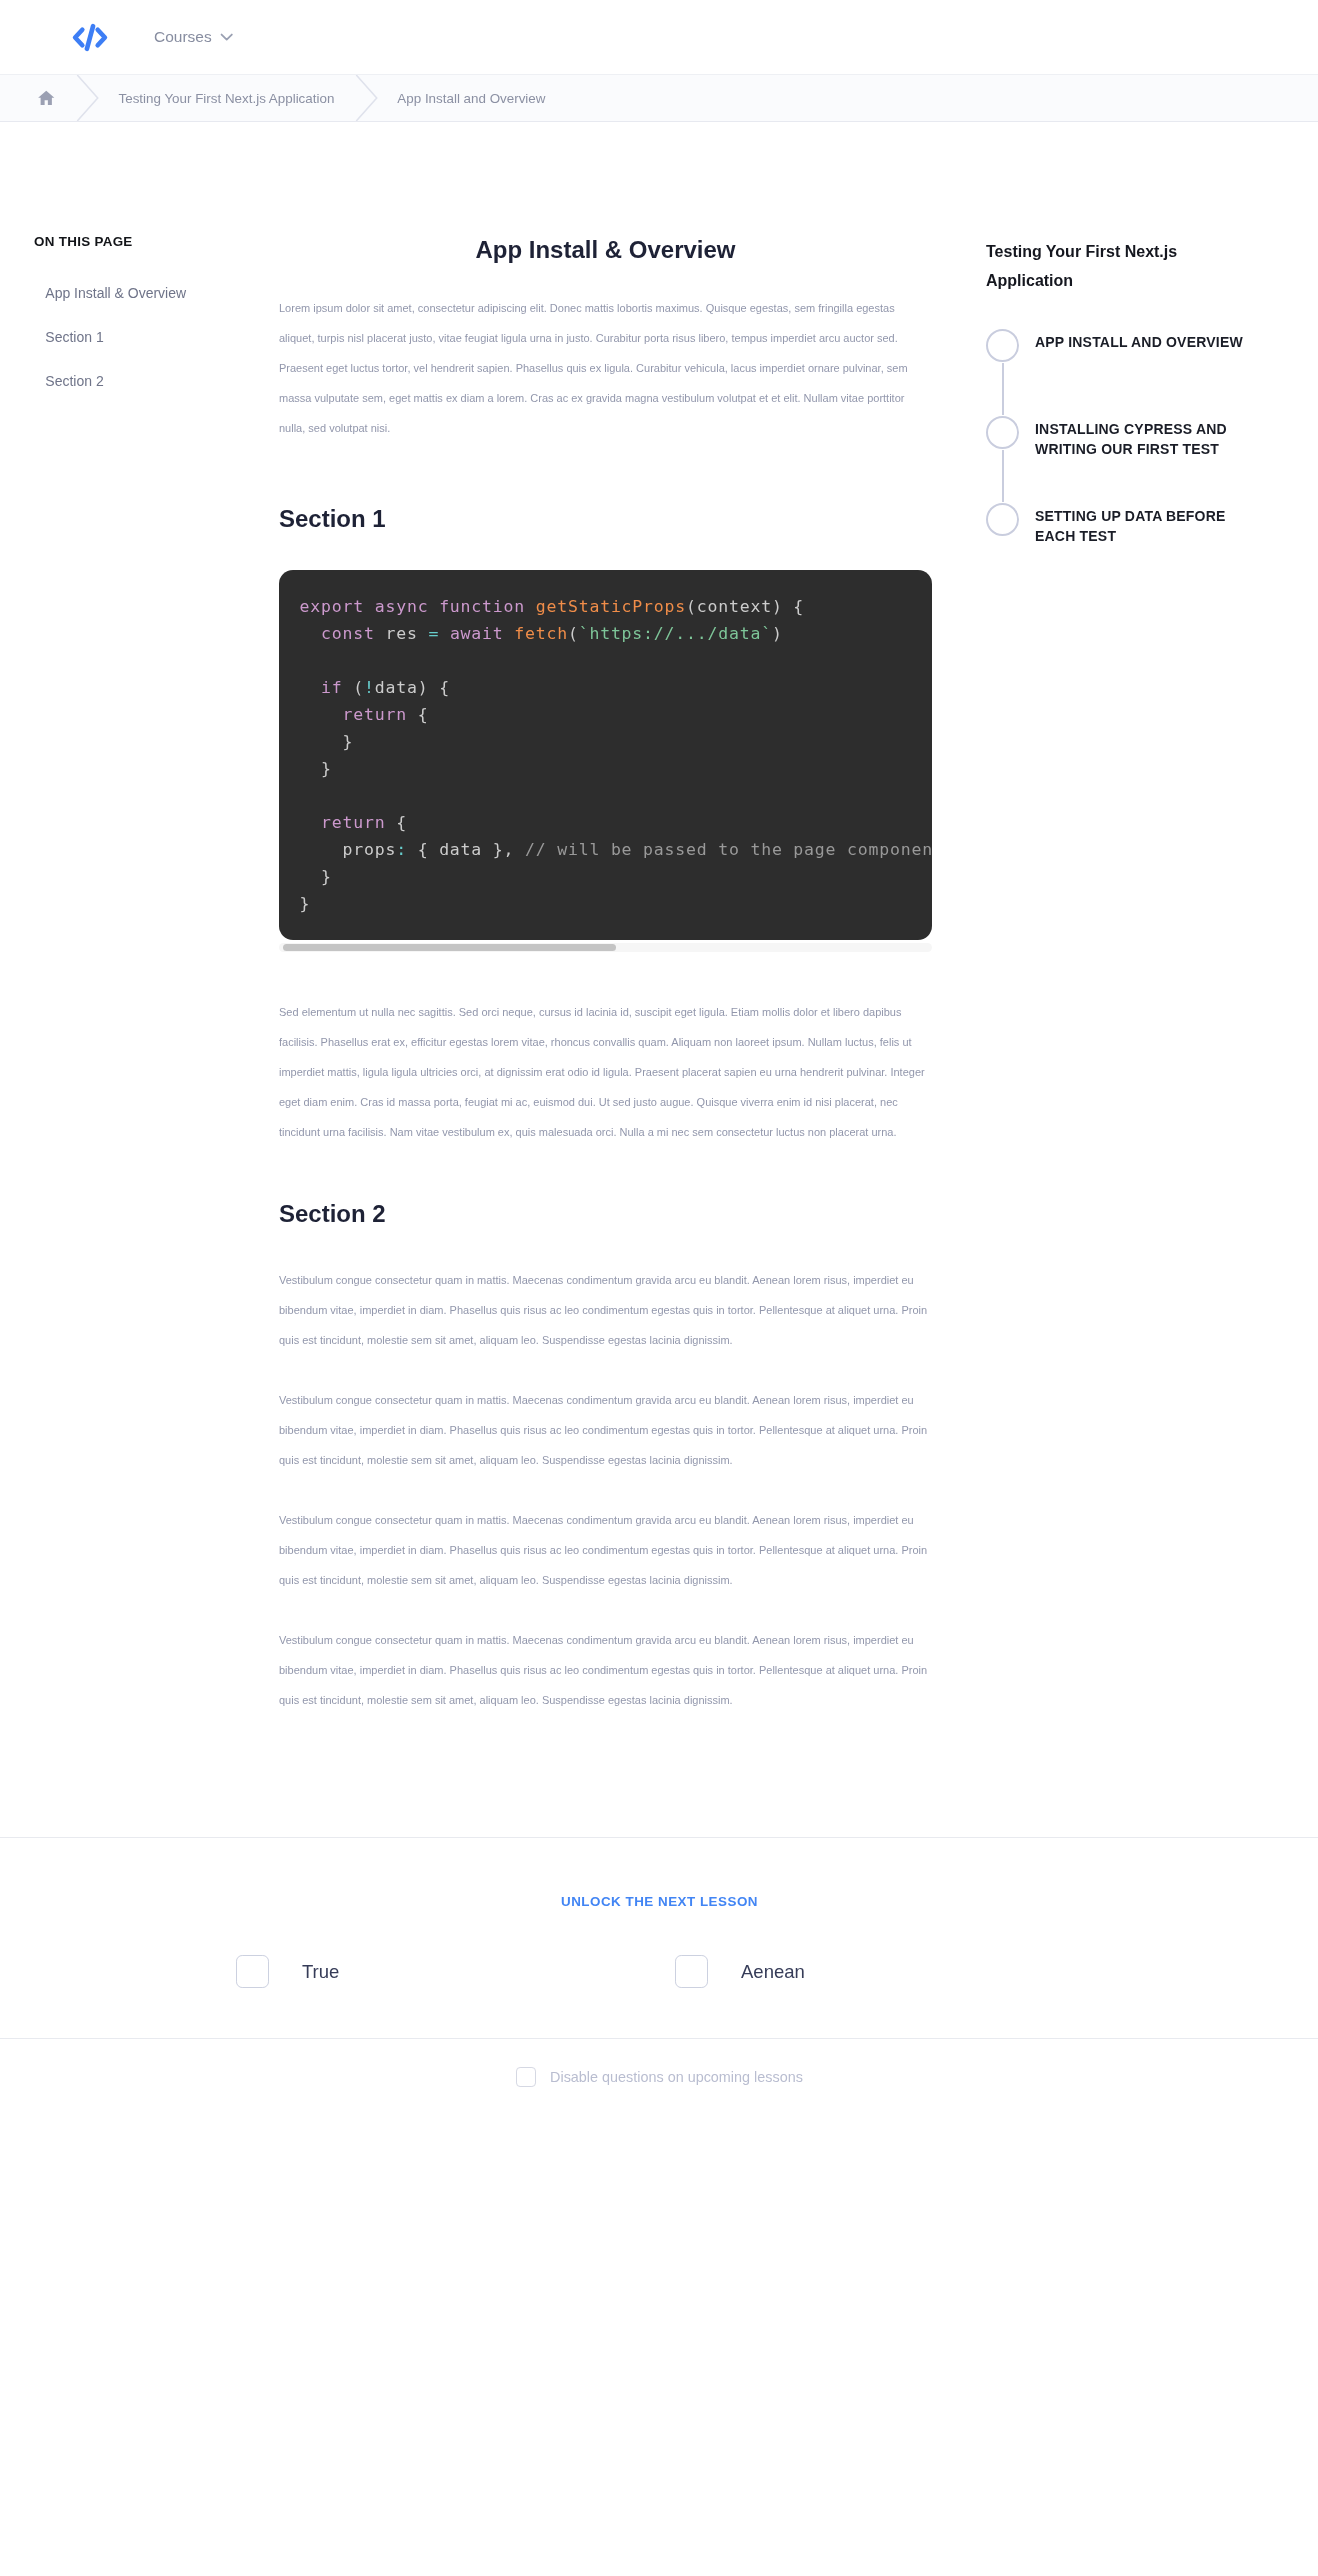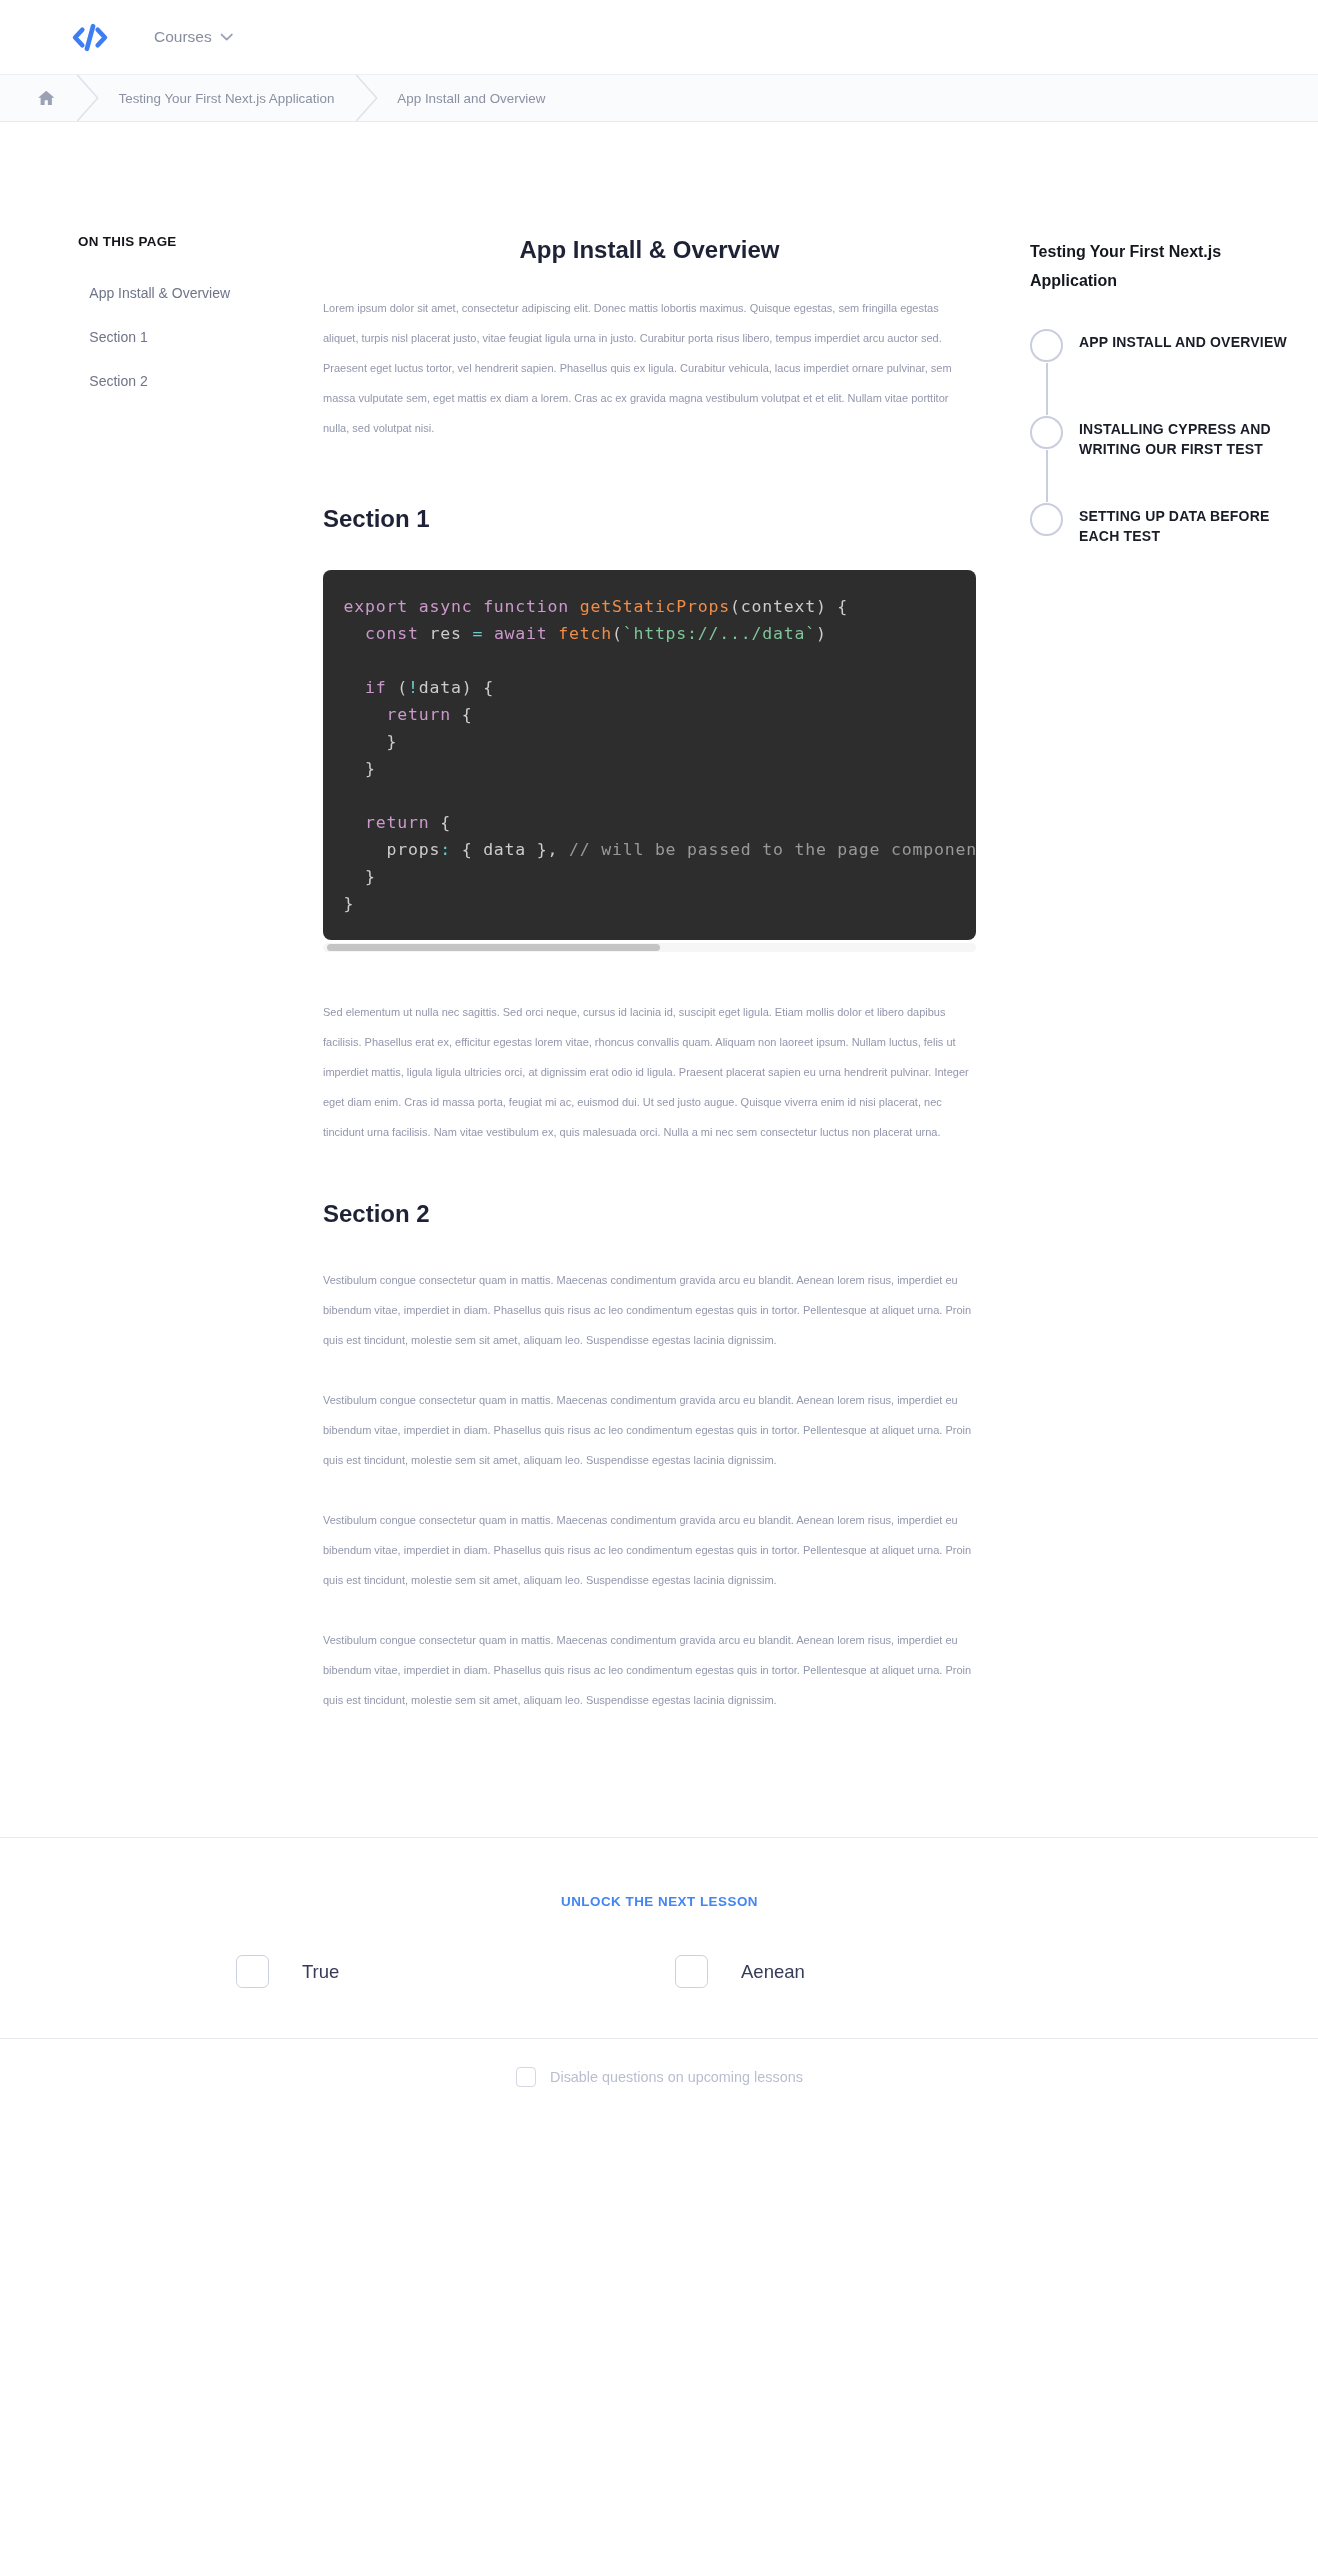--- a/index.html
+++ b/index.html
@@ -14,37 +14,37 @@
   .nav-item svg{margin-left:8.2px;}
 
   
   .breadcrumb{height:46px;display:flex;align-items:center;background:var(--crumb-bg,#fafbfd);
               border-top:0.5px solid #eef0f4;border-bottom:1px solid #e7e9f0;padding-left:37px;}
   .crumb{font-size:13.4px;color:var(--crumb,#8b90a3);text-decoration:none;white-space:nowrap;}
   .crumb-sep{margin-left:18.5px;margin-right:17.5px;flex:0 0 auto;}
 
   
   .columns{display:flex;padding:0 34px;align-items:flex-start;}
-  .toc{width:191px;flex:0 0 191px;padding-top:112px;margin-left:44px;}
+  .toc{width:191px;flex:0 0 191px;padding-top:112px;}
   .toc-title{font-size:13.4px;font-weight:700;letter-spacing:0.3px;color:#131519;}
   .toc a{display:block;margin:28px 0 0 11.3px;font-size:14px;color:var(--toc-link,#6f7489);text-decoration:none;}
   .toc a:first-of-type{margin-top:36px;}
   .content{width:653px;flex:0 0 653px;margin-left:54px;padding-top:113px;}
   .content h1{margin:0;text-align:center;font-size:24px;line-height:29px;font-weight:800;color:var(--heading,#1e2236);}
   .content h2{margin:0;font-size:24px;line-height:29px;font-weight:800;color:var(--heading,#1e2236);}
   .content p{margin:0;font-size:11px;line-height:30px;color:var(--body-text,#9297ac);}
   .lead{margin-top:29px !important;}
   .h2-s1{margin-top:61px !important;}
   .after-code{margin-top:45px !important;}
   .h2-s2{margin-top:52px !important;}
   .sec2 p{margin-top:4px;margin-bottom:30px;}
   .sec2{margin-top:37px;}
 
   
-  .code{margin-top:37px;background:var(--code-bg,#2d2d2d);border-radius:8px;
+  .code{margin-top:37px;background:var(--code-bg,#2d2d2d);border-radius:14px;
         padding:23px 0 23px 20.6px;overflow:hidden;}
   .code .cl{font-family:"DejaVu Sans Mono", monospace;font-size:16.5px;line-height:27px;
             letter-spacing:0.8px;white-space:pre;min-height:27px;color:var(--code-plain,#ccc);}
   .t-k{color:var(--code-keyword,#cc99cd);} .t-f{color:var(--code-function,#f08d49);}
   .t-s{color:var(--code-string,#7ec699);}  .t-o{color:var(--code-operator,#67cdcc);}
   .t-b{color:var(--code-boolean,#f08d49);} .t-c{color:var(--code-comment,#999);}
   .t-p{color:var(--code-plain,#ccc);}
   .code-scroll{margin-top:3.1px;height:9.3px;background:var(--scrollbar-track,#f6f6f6);border-radius:4.6px;position:relative;}
   .code-scroll .thumb{position:absolute;left:4.1px;top:1px;height:7.2px;width:51%;
                       background:var(--scrollbar-thumb,#c4c4c4);border-radius:3.6px;}

